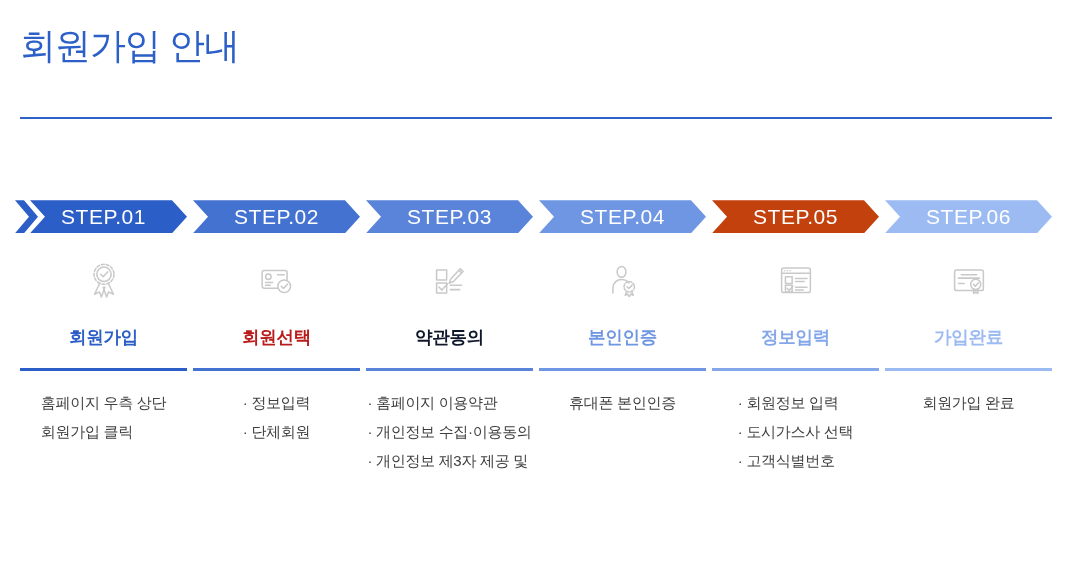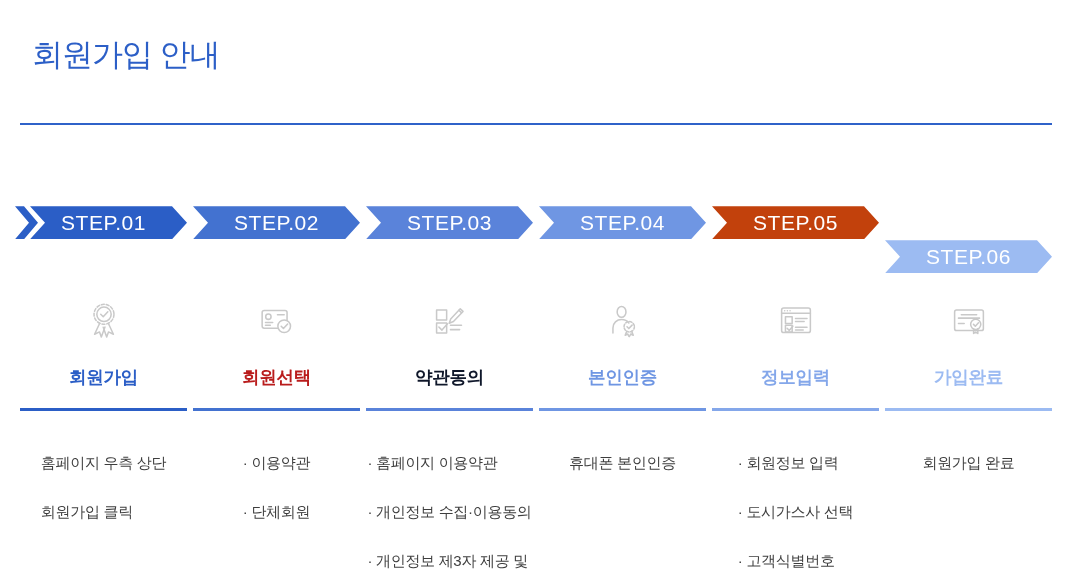--- a/index.html
+++ b/index.html
@@ -5,22 +5,22 @@
   html,body{margin:0;padding:0;background:#ffffff;}
   body{
     width:1070px;height:584px;overflow:hidden;
     font-family:"Liberation Sans","DejaVu Sans",sans-serif;
     -webkit-font-smoothing:antialiased;
   }
   .page{position:relative;width:1070px;height:584px;}
 
   
   .page-title{
-    margin:12px;padding:24px 0 0 20px;
-    font-size:31px;font-weight:500;letter-spacing:-1px;line-height:1.2;
+    margin:0;padding:24px 0 0 20px;
+    font-size:36px;font-weight:500;letter-spacing:-1px;line-height:1.2;
   }
   .title-divider{
     margin:50px 18px 0 20px;height:2px;
   }
 
   
   .steps-grid{display:flex;gap:6px;margin:0 18px 0 20px;}
   .steps-grid>.cell{flex:1 1 0;min-width:0;position:relative;}
 
   
@@ -51,21 +51,21 @@
   .underlines{margin-top:19px;}
   .underlines .bar{height:3px;width:100%;}
 
   
   .descs{margin-top:17px;}
   .descs .cell{text-align:center;}
   .desc-block{
     display:inline-block;text-align:left;
     font-size:15px;line-height:29px;color:#3e3e3e;letter-spacing:-.3px;
   }
-  .desc-line{white-space:nowrap;margin-top:20px;}
+  .desc-line{white-space:nowrap;}
   .desc-line.cont{padding-left:8px;}
 </style>
 </head>
 <body>
 
 <div class="page">
 
   <h1 class="page-title" style="color: rgb(44, 95, 199);">회원가입 안내</h1>
 
   <div class="title-divider" style="background: rgb(47, 98, 201);"></div>
@@ -91,21 +91,21 @@
       <div class="banner-shape" style="background: rgb(111, 150, 227);">
         <span>STEP.04</span>
       </div>
     </div>
     <div class="cell">
       <div class="banner-shape" style="background: #c2410c;">
         <span>STEP.05</span>
       </div>
     </div>
     <div class="cell">
-      <div class="banner-shape" style="background: rgb(156, 187, 242); margin-top: 34px;">
+      <div class="banner-shape" style="background: rgb(156, 187, 242);">
         <span>STEP.06</span>
       </div>
     </div>
   </div>
 
   <div class="steps-grid icons">
     <div class="cell">
       <svg width="46" height="46" viewBox="0 0 48 48" fill="none" stroke="#c9c9c9" stroke-width="1.6" stroke-linecap="round" stroke-linejoin="round">
         <circle cx="24" cy="17" r="10.4" stroke-dasharray="3.1 2"></circle>
         <circle cx="24" cy="17" r="7.5"></circle>
@@ -199,21 +199,21 @@
 
   <div class="steps-grid descs">
     <div class="cell">
       <div class="desc-block">
         <div class="desc-line">홈페이지 우측 상단</div>
         <div class="desc-line">회원가입 클릭</div>
       </div>
     </div>
     <div class="cell">
       <div class="desc-block">
-        <div class="desc-line">· 이용약관</div>
+        <div class="desc-line">· 정보입력</div>
         <div class="desc-line">· 단체회원</div>
       </div>
     </div>
     <div class="cell">
       <div class="desc-block">
         <div class="desc-line">· 홈페이지 이용약관</div>
         <div class="desc-line">· 개인정보 수집·이용동의</div>
         <div class="desc-line">· 개인정보 제3자 제공 및</div>
       </div>
     </div>

